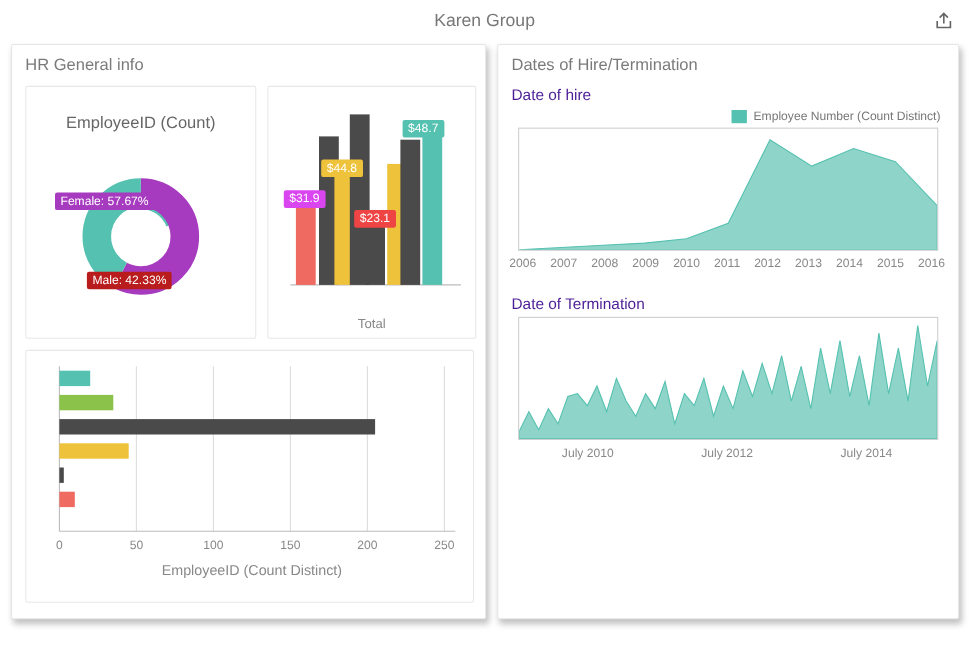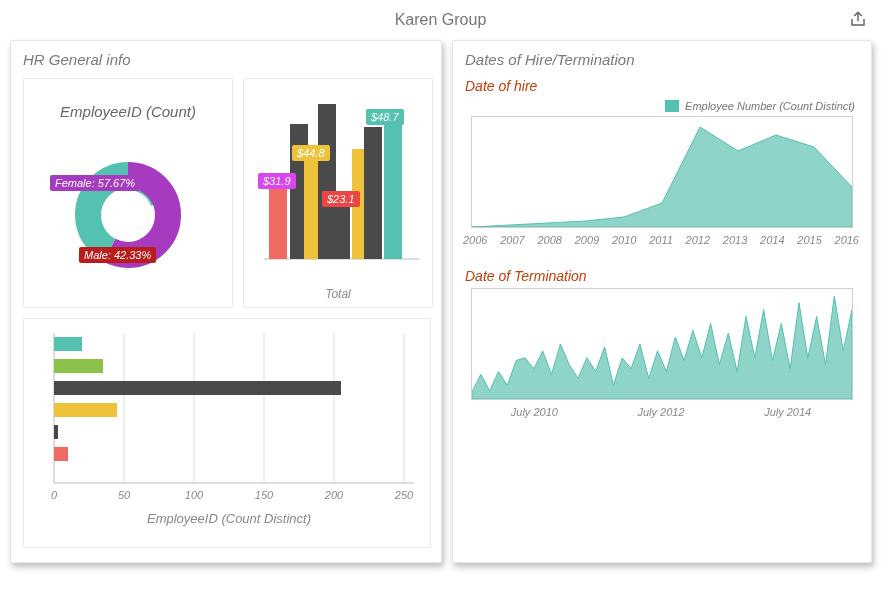--- a/index.html
+++ b/index.html
@@ -32,21 +32,20 @@
     top: 10px;
     width: 18px;
     height: 18px;
     cursor: pointer;
   }
   .columns {
     display: flex;
     gap: 10px;
     padding: 0 10px 10px 10px;
     box-sizing: border-box;
-    font-style: italic;
   }
   .panel {
     flex: 1;
     border: 1px solid #e6e6e6;
     border-radius: 2px;
     box-shadow: 2px 4px 6px rgba(0,0,0,0.25);
     padding: 10px 12px 14px 12px;
     box-sizing: border-box;
     background: #fff;
   }
@@ -84,21 +83,21 @@
     color: #fff;
     padding: 2px 5px;
     border-radius: 2px;
     position: absolute;
     white-space: nowrap;
   }
 
   
   .sub-title {
     font-size: 14px;
-    color: #c2410c;
+    color: #4c1d95;
     margin: 6px 0 4px 0;
   }
   .legend {
     display: flex;
     justify-content: flex-end;
     align-items: center;
     gap: 6px;
     font-size: 11px;
     color: #777;
     margin: 6px 4px 4px 0;

